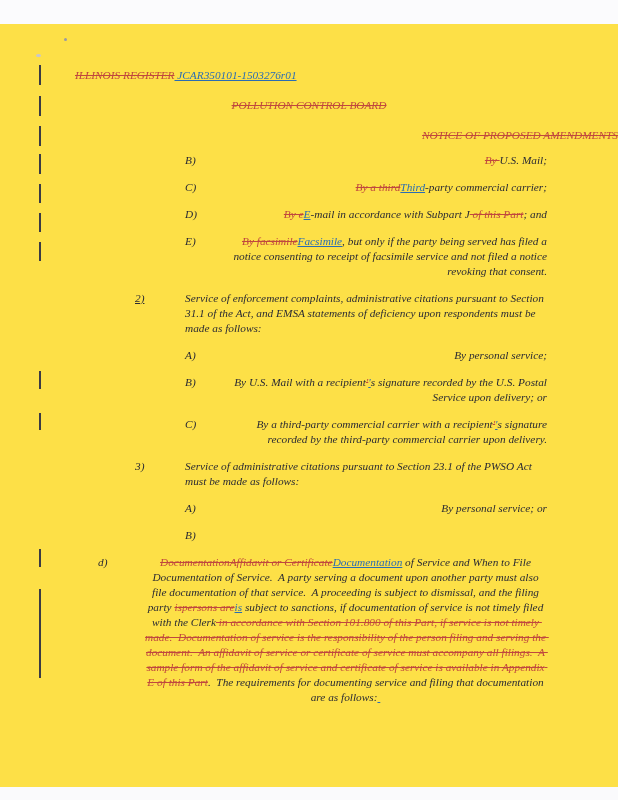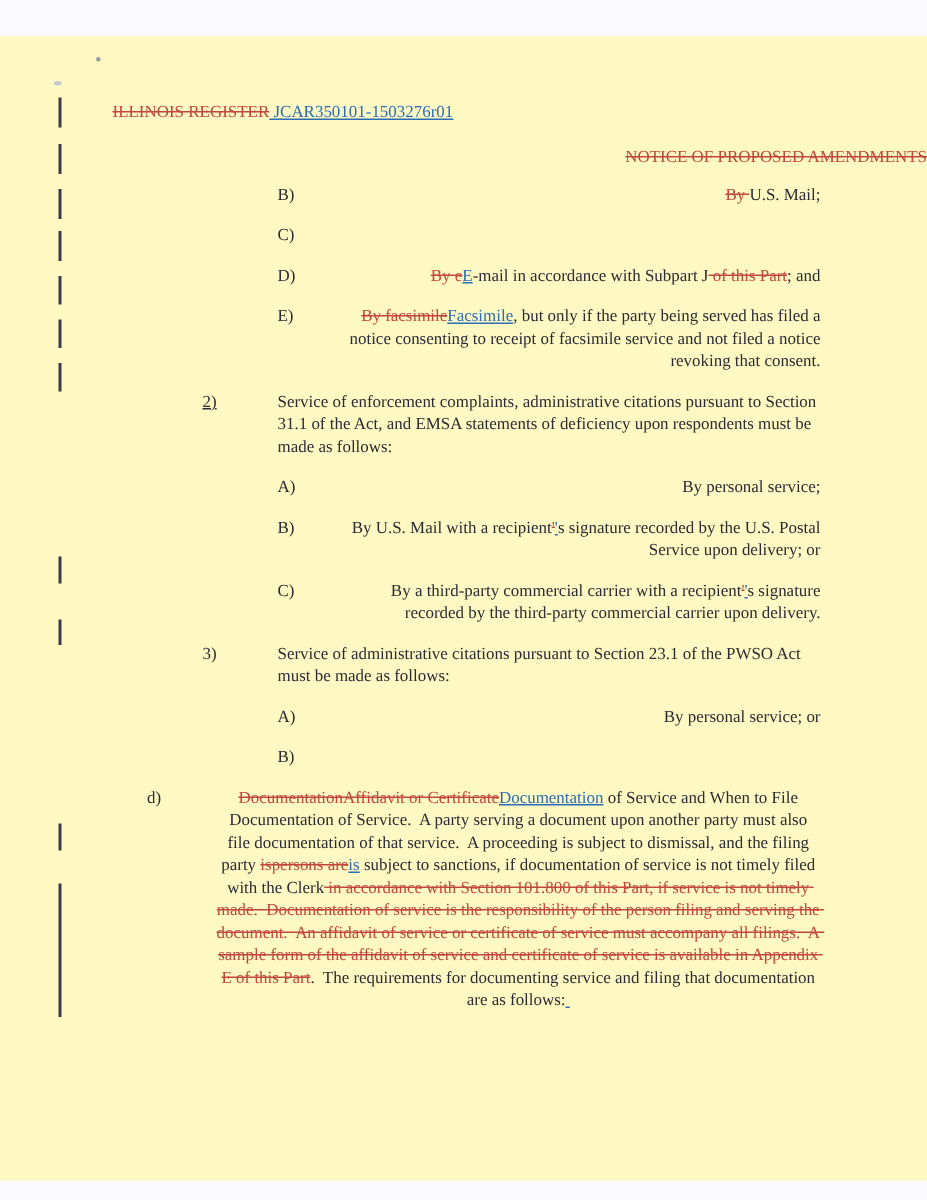--- a/index.html
+++ b/index.html
@@ -45,36 +45,38 @@
   .indent-a .text  { width:327px;text-align:right; }
 
   .seg-plain { color:inherit; }
   .seg-del { color:var(--del,#c0483e); text-decoration:line-through; text-decoration-color:var(--del,#c0483e); }
   .seg-ins { color:var(--ins,#2a6db4); text-decoration:underline; text-decoration-color:var(--ins,#2a6db4); }
   .label.ins-black { text-decoration:underline; text-decoration-color:#2b2b33; }
 </style>
 </head>
 <body>
 
-<div class="page" style="--del: #c0483e; --ins: #2a6db4; background: #fef9c3; color: rgb(43, 43, 51);">
+<div class="page" style="--del: #c0483e; --ins: #2a6db4; background: #fde047; color: rgb(43, 43, 51); font-style: italic;">
   <div class="edge-top"></div>
   <div class="edge-bottom"></div>
   <div class="speck"></div>
   <div class="smudge"></div>
 
   <div class="content">
     <div class="h-line h-left"><span class="seg-del">ILLINOIS REGISTER</span><span class="seg-ins"> JCAR350101-1503276r01</span></div>
+    <div class="h-line h-center"><span class="seg-del">POLLUTION CONTROL BOARD</span></div>
     <div class="h-line h-center h-last"><span class="seg-del">NOTICE OF PROPOSED AMENDMENTS</span></div>
     <div id="doc-body">
         <div class="row indent-a">
           <span class="label">B)</span>
           <div class="text"><span class="seg-del">By </span><span class="seg-plain">U.S. Mail;</span></div>
         </div>
         <div class="row indent-a">
           <span class="label">C)</span>
+          <div class="text"><span class="seg-del">By a third</span><span class="seg-ins">Third</span><span class="seg-plain">-party commercial carrier;</span></div>
         </div>
         <div class="row indent-a">
           <span class="label">D)</span>
           <div class="text"><span class="seg-del">By e</span><span class="seg-ins">E</span><span class="seg-plain">-mail in accordance with Subpart J</span><span class="seg-del"> of this Part</span><span class="seg-plain">; and</span></div>
         </div>
         <div class="row indent-a">
           <span class="label">E)</span>
           <div class="text"><span class="seg-del">By facsimile</span><span class="seg-ins">Facsimile</span><span class="seg-plain">, but only if the party being served has filed a notice consenting to receipt of facsimile service and not filed a notice revoking that consent.</span></div>
         </div>
         <div class="row indent-n">

